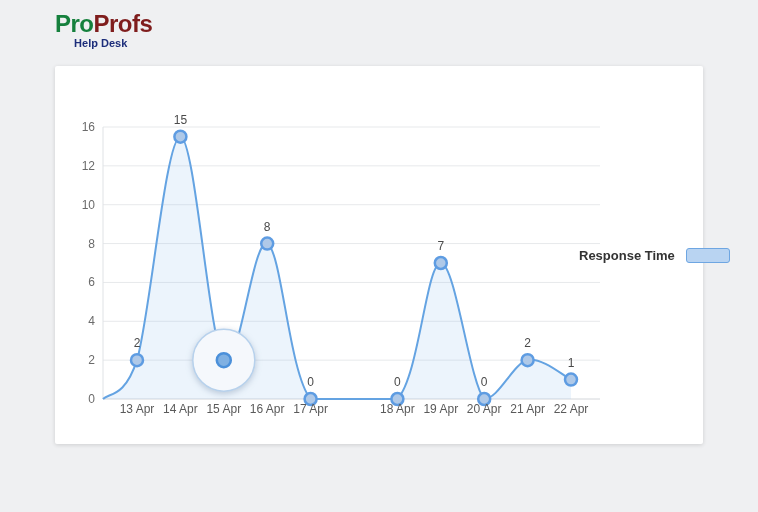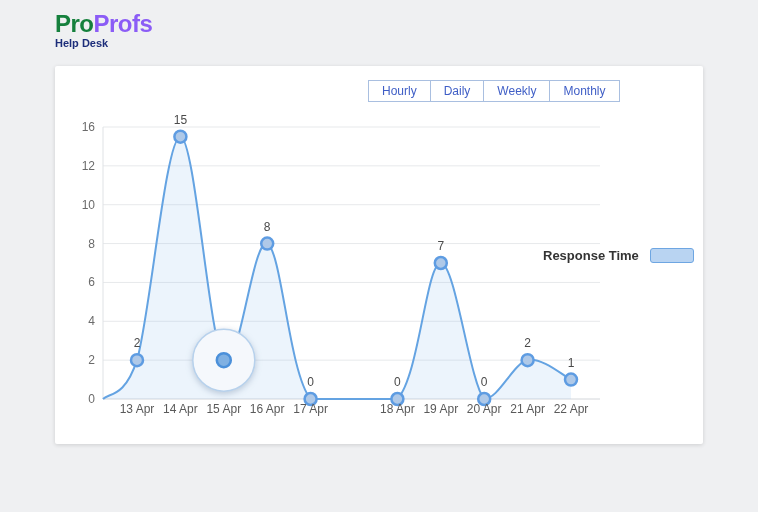--- a/index.html
+++ b/index.html
@@ -5,65 +5,59 @@
   html,body{margin:0;padding:0;}
   body{
     width:758px;height:512px;position:relative;overflow:hidden;
     background:#eff0f2;
     font-family:"Liberation Sans", sans-serif;
   }
   
   .logo{position:absolute;left:55px;top:12px;line-height:1;}
   .logo .line1{font-size:24px;font-weight:bold;letter-spacing:-0.5px;}
   .logo .pro{color:#15803d;}
-  .logo .profs{color:#8b5cf6;}
-  .logo .tagline{font-size:11px;font-weight:bold;color:#1c2d7a;text-align:left;margin-top:2px;padding-right:6px;}
+  .logo .profs{color:#7f1d1d;}
+  .logo .tagline{font-size:11px;font-weight:bold;color:#1c2d7a;text-align:center;margin-top:2px;padding-right:6px;}
   
   .card{
     position:absolute;left:55px;top:66px;width:648px;height:378px;
     background:#ffffff;border-radius:2px;
     box-shadow:0 1px 4px rgba(0,0,0,0.14);
   }
   .chart-title{
     position:absolute;left:42px;top:19px;
     font-size:13px;font-weight:bold;color:#2e2e2e;
   }
   
   .tab-group{position:absolute;left:313px;top:14px;display:flex;}
   .tab{
     height:20px;line-height:20px;padding:0 13px;
     border:1px solid #a9bfe0;margin-left:-1px;
     font-size:12px;color:#3f5ec6;background:#ffffff;
     cursor:pointer;user-select:none;
   }
   .tab:first-child{margin-left:0;}
   
-  .legend{position:absolute;left:488px;top:182px;display:flex;align-items:center;}
+  .legend{position:absolute;left:524px;top:182px;display:flex;align-items:center;}
   .legend-label{font-size:13px;font-weight:bold;color:#333333;white-space:nowrap;}
   .legend-swatch{width:42px;height:13px;border-radius:3px;margin-left:11px;}
   
   .chart-svg{position:absolute;left:0;top:0;}
   .chart-svg text{font-family:"Liberation Sans", sans-serif;}
 </style>
 </head>
 <body>
 
 <div class="logo">
   <div class="line1"><span class="pro">Pro</span><span class="profs">Profs</span></div>
   <div class="tagline">Help Desk</div>
 </div>
 
 <div class="card">
 
-  <div class="tab-group">
-    <div class="tab">Hourly</div>
-    <div class="tab">Daily</div>
-    <div class="tab">Weekly</div>
-    <div class="tab">Monthly</div>
-  </div>
 
   <svg id="chart-svg" class="chart-svg" width="648" height="378">
     <defs>
       <filter id="hovshadow" x="-50%" y="-50%" width="200%" height="200%">
         <feDropShadow dx="0" dy="2" stdDeviation="3" flood-color="#7d93ad" flood-opacity="0.45"></feDropShadow>
       </filter>
     </defs>
   <line x1="48" y1="333" x2="545" y2="333" stroke="#d3d6da" stroke-width="1"></line>
       <text x="40" y="337" text-anchor="end" font-size="12" fill="#6b6b6b">0</text>
       <line x1="48" y1="294.14285714285717" x2="545" y2="294.14285714285717" stroke="#e7e9eb" stroke-width="1"></line>

